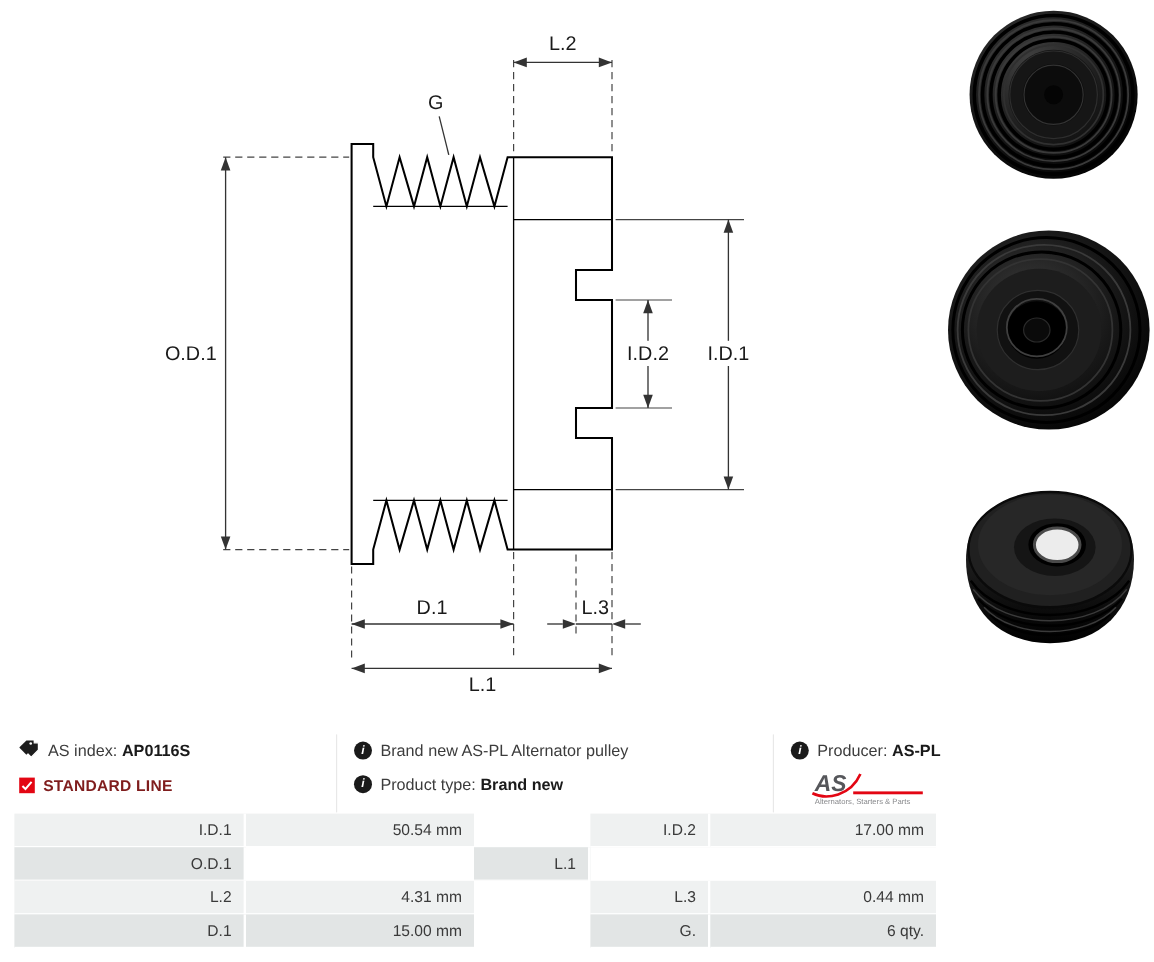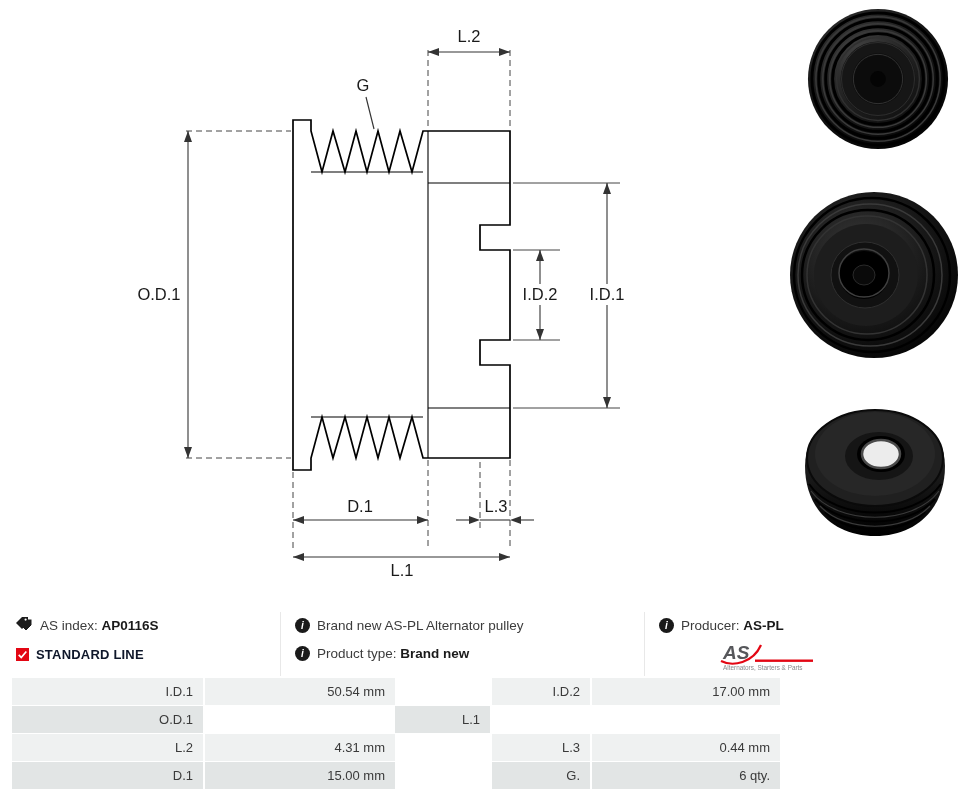--- a/index.html
+++ b/index.html
@@ -22,31 +22,31 @@
 
   
   .info-bar {
     position:absolute; left:16px; top:612px; width:934px;
     display:grid; grid-template-columns:278px 364px 1fr;
   }
   .info-col { display:flex; flex-direction:column; gap:10px; padding-top:4px; }
   .info-col.c2, .info-col.c3 { border-left:1px solid #e8e8e8; padding-left:14px; margin-left:-14px; }
   .info-line { display:flex; align-items:center; gap:7px; font-size:13.5px; color:#3c3c3c; min-height:18px; }
   .b { font-weight:bold; color:#1a1a1a; }
-  .red { color:#0f172a; font-weight:bold; letter-spacing:.2px; font-size:13px; }
+  .red { color:#7f1d1d; font-weight:bold; letter-spacing:.2px; font-size:13px; }
   .info-icon {
     width:15px; height:15px; border-radius:50%; background:#1a1a1a; color:#fff;
     font-size:10px; font-weight:bold; font-style:italic;
     display:inline-flex; align-items:center; justify-content:center; flex:0 0 auto;
   }
   .check-icon {
     width:13px; height:13px; background:#e30613;
     display:inline-flex; align-items:center; justify-content:center; flex:0 0 auto;
   }
-  .aspl-logo { margin-left:60px; margin-top:-4px; }
+  .aspl-logo { margin-left:16px; margin-top:-4px; }
 
   
   .spec-table { position:absolute; left:12px; top:678px; width:768px; font-size:13px; color:#3a3a3a; }
   .spec-row { display:grid; grid-template-columns:193px 190px 97px 100px 188px; height:28px; line-height:27px; }
   .spec-row > div { text-align:right; padding-right:10px; border-bottom:1px solid #fff; }
   .r-light > div { background:#eff1f1; }
   .r-dark  > div { background:#e2e5e5; }
   .spec-row > .gap { background:#fff; }
   .cell-sep { border-right:2px solid #fff; }
 

